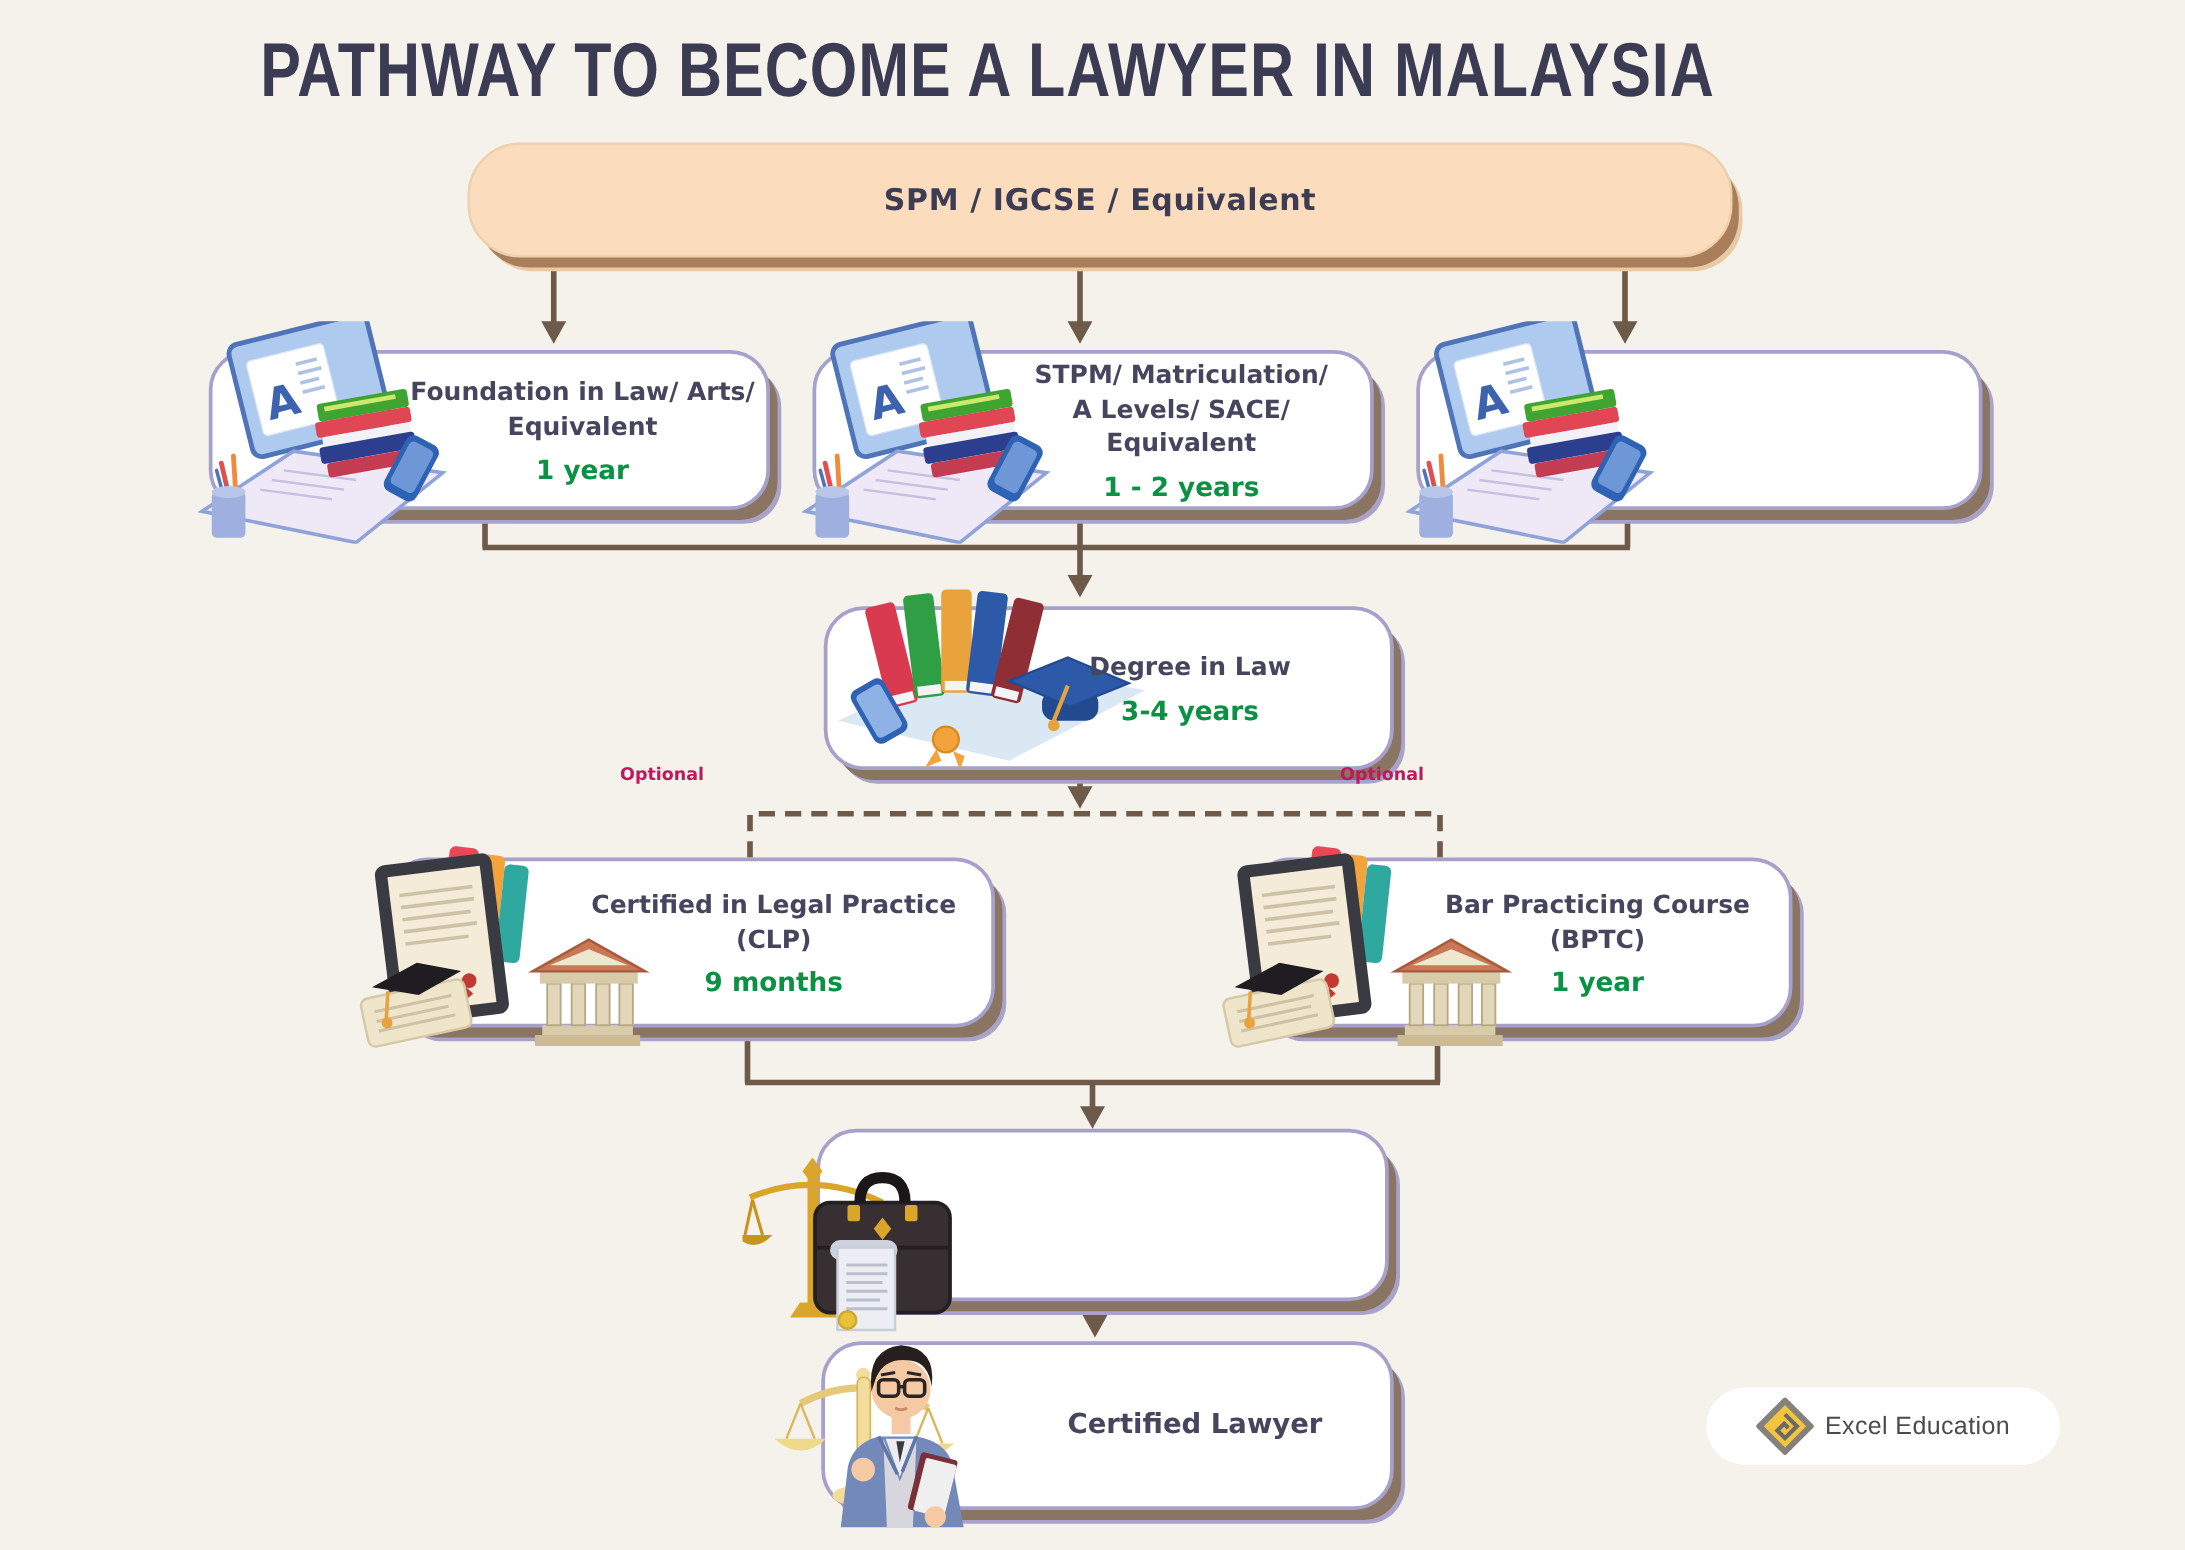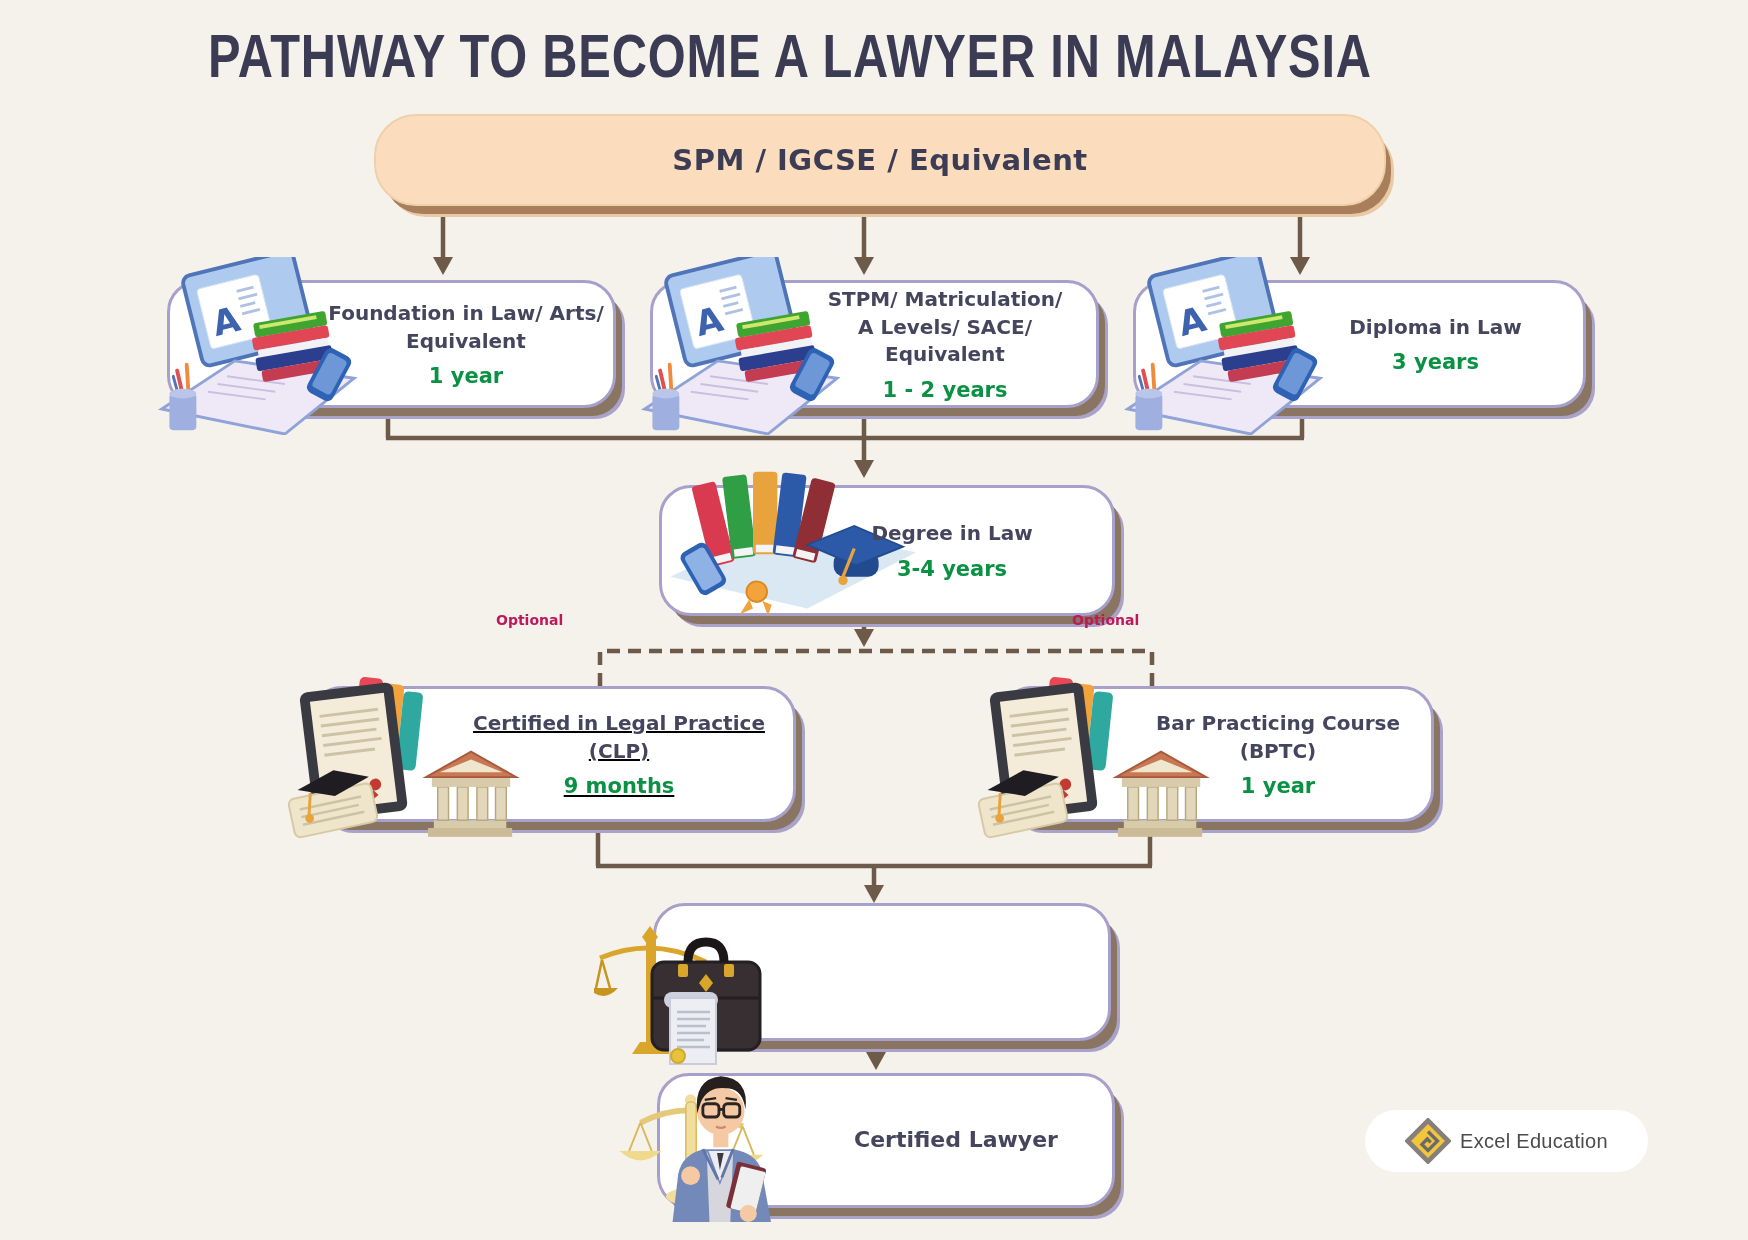--- a/index.html
+++ b/index.html
@@ -13,21 +13,21 @@
 
   
   .wires{position:absolute;left:0;top:0;z-index:1;}
 
   
   .node{position:absolute;background:#fff;border:3px solid #A6A0CB;border-radius:32px;
         box-shadow:8px 10px 0 -2px #8A7462, 11px 13px 0 -2px #A9A3CA;z-index:2;}
   .root-node{position:absolute;background:#FBDCBD;border:2px solid #EED0AB;border-radius:42px;
         box-shadow:7px 10px 0 -2px #A87E5B, 10px 13px 0 -2px #E9CAA5;z-index:2;}
   .root-body{position:absolute;inset:0;display:flex;align-items:center;justify-content:center;
-        font-size:29px;font-weight:bold;color:#3C3C55;letter-spacing:.5px;
+        font-size:24px;font-weight:bold;color:#3C3C55;letter-spacing:.5px;
         font-family:"DejaVu Sans","Liberation Sans",sans-serif;}
   .node-body{position:absolute;top:0;bottom:0;display:flex;flex-direction:column;
         justify-content:center;align-items:center;text-align:center;}
   .node-label{font-size:20px;font-weight:bold;color:#45465E;line-height:1.38;
         font-family:"DejaVu Sans","Liberation Sans",sans-serif;}
   .node-duration{font-size:21px;font-weight:bold;color:#0A9143;margin-top:9px;
         font-family:"DejaVu Sans","Liberation Sans",sans-serif;}
   .node-icon{position:absolute;pointer-events:none;}
 
   .optional-label{position:absolute;width:140px;font-size:14px;
@@ -202,24 +202,20 @@
           <rect x="176" y="101" width="22" height="40" rx="4" fill="#6E97D8"></rect>
         </g>
       <g stroke-linecap="round">
           <path d="M28,118 L34,144" stroke="#E05050" stroke-width="4"></path>
           <path d="M38,112 L40,144" stroke="#F08A3C" stroke-width="4"></path>
           <path d="M24,124 L30,146" stroke="#4F74B8" stroke-width="3"></path>
         </g>
       <rect x="20" y="142" width="28" height="38" rx="4" fill="#9FB0E0"></rect>
         <ellipse cx="34" cy="142" rx="14" ry="5" fill="#B9C6EA"></ellipse>
     </svg>
-    <div class="node-body" style="left:160px;right:8px;">
-      <div class="node-label">Diploma in Law</div>
-      <div class="node-duration">3 years</div>
-    </div>
   </div>
 
   <div class="node" style="left:613px;top:485px;width:450px;height:125px;margin-left:46px;">
     <svg class="node-icon" style="left:2px;top:-22px;" width="268" height="150" viewBox="0 0 280 160">
       <polygon points="4,118 116,64 266,92 150,152" fill="#D9E8F2"></polygon>
       <g transform="rotate(-14 49 60)">
           <rect x="36" y="18" width="26" height="88" rx="4" fill="#D93A50"></rect>
           <rect x="39" y="96" width="20" height="8" fill="#F4F4F6"></rect>
         </g>
       <g transform="rotate(-7 77 52)">
@@ -295,21 +291,21 @@
       <g fill="#E3D7BB" stroke="#B8A87F" stroke-width="1.5">
         <rect x="156" y="116" width="11" height="34"></rect>
           <rect x="176" y="116" width="11" height="34"></rect>
         <rect x="196" y="116" width="11" height="34"></rect>
           <rect x="215" y="116" width="11" height="34"></rect>
         </g>
       <rect x="150" y="106" width="80" height="10" fill="#D8CBAA"></rect>
       <polygon points="144,106 190,80 236,106" fill="#C97856" stroke="#A85A3C" stroke-width="2"></polygon>
       <polygon points="158,101 190,88 222,101" fill="#EFE6CE"></polygon>
     </svg>
-    <div class="node-body" style="left:140px;right:8px;text-decoration:underline;">
+    <div class="node-body" style="left:140px;right:8px;">
       <div class="node-label">
         <div>Certified in Legal Practice</div>
         <div>(CLP)</div>
       </div>
       <div class="node-duration">9 months</div>
     </div>
   </div>
 
   <div class="node" style="left:1000px;top:686px;width:428px;height:130px;">
     <svg class="node-icon" style="left:-28px;top:-16px;" width="235" height="172" viewBox="0 0 240 175">

